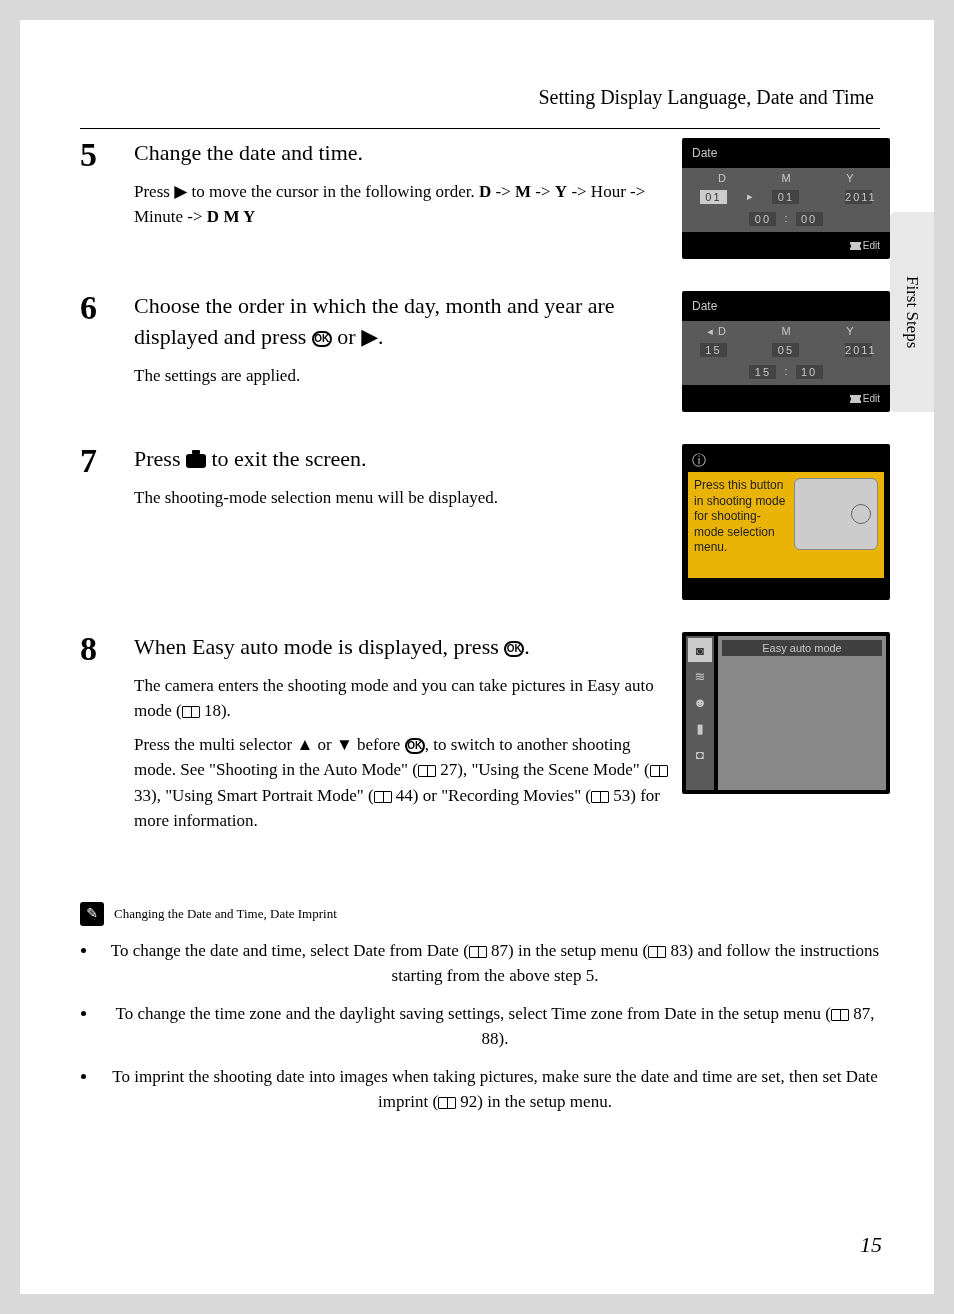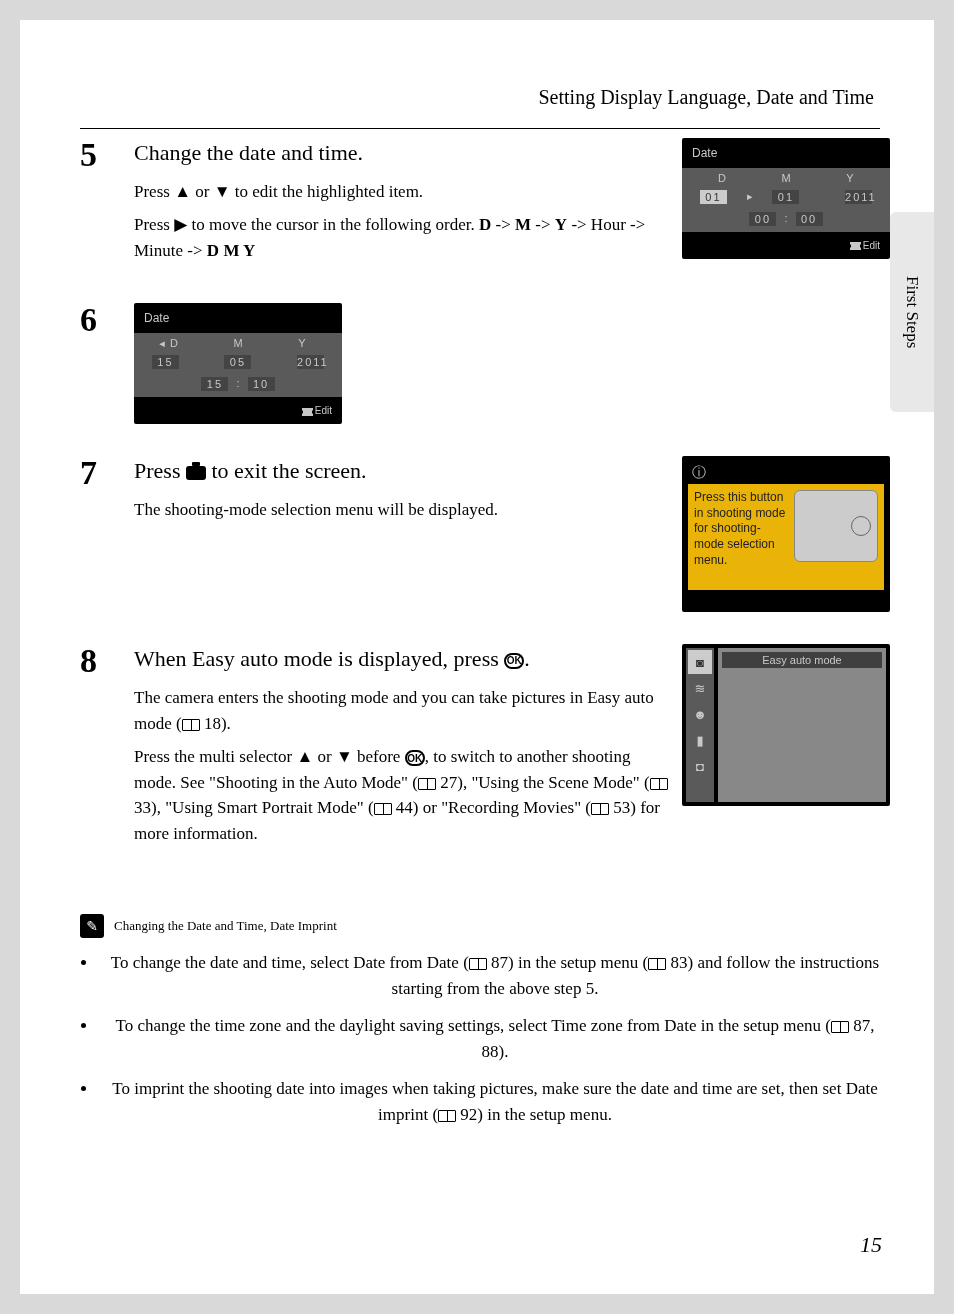--- a/index.html
+++ b/index.html
@@ -70,23 +70,20 @@
   </div>
 
   <div class="content">
 
     <div class="step">
       <div class="step-num">5</div>
       <div class="step-body">
         <div class="step-text">
           <div class="step-title">Change the date and time.</div>
           <p class="step-desc">
-            <span>Press </span><span class="glyph">▲</span><span> or </span><span class="glyph">▼</span><span> to edit the highlighted item.</span>
-          </p>
-          <p class="step-desc">
             <span>Press </span><span class="glyph">▶</span><span> to move the cursor in the following order. </span><span class="b">D</span><span> -&gt; </span><span class="b">M</span><span> -&gt; </span><span class="b">Y</span><span> -&gt; Hour -&gt; Minute -&gt; </span><span class="b">D M Y</span>
           </p>
         </div>
         <div class="screen">
           <div class="lcd">
             <div class="lcd-title">Date</div>
             <div class="lcd-bar">
               <div class="lcd-row">
                   <span>D</span>
                   <span>M</span>
@@ -107,20 +104,26 @@
             </div>
             <div class="lcd-foot"><span class="edit-icon"></span><span>Edit</span></div>
           </div>
         </div>
       </div>
     </div>
 
     <div class="step">
       <div class="step-num">6</div>
       <div class="step-body">
+        <div class="step-text">
+          <div class="step-title">
+            <span>Choose the order in which the day, month and year are displayed and press </span><span class="ok-btn">OK</span><span> or </span><span class="glyph">▶</span><span>.</span>
+          </div>
+          <p class="step-desc">The settings are applied.</p>
+        </div>
         <div class="screen">
           <div class="lcd">
             <div class="lcd-title">Date</div>
             <div class="lcd-bar">
               <div class="lcd-row" style="position:relative;">
                   <span style="position:absolute;left:4px;">◂</span>
                   <span>D</span>
                   <span>M</span>
                   <span>Y</span>
                 </div>

